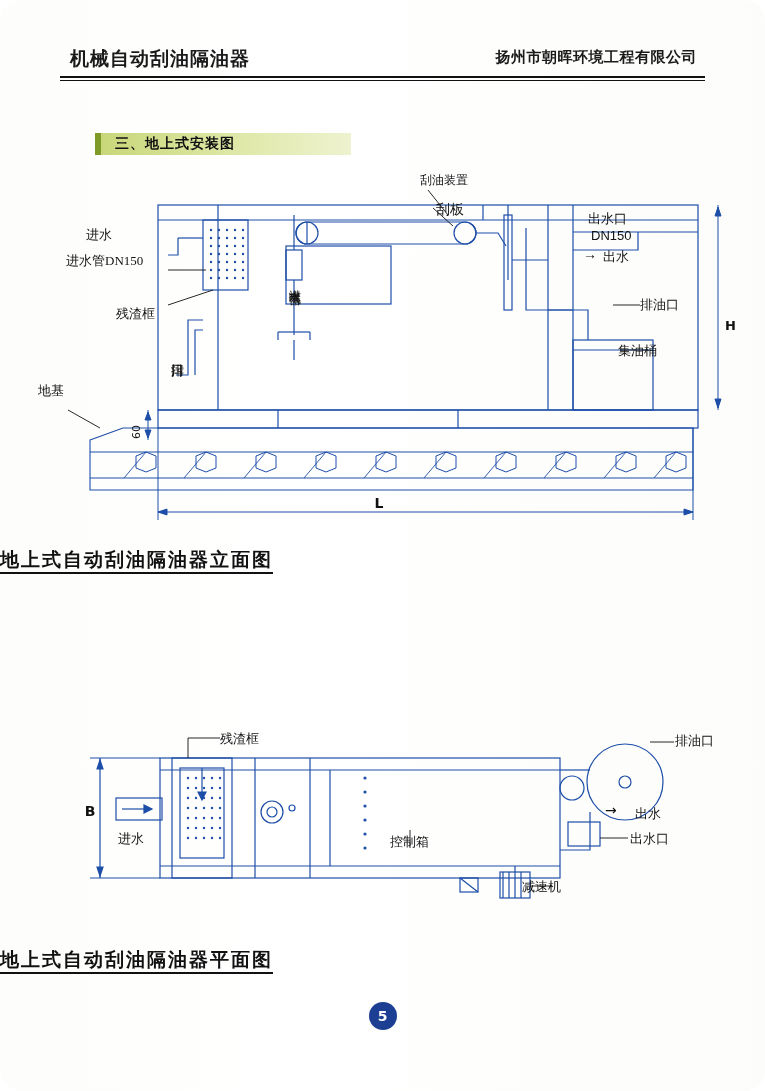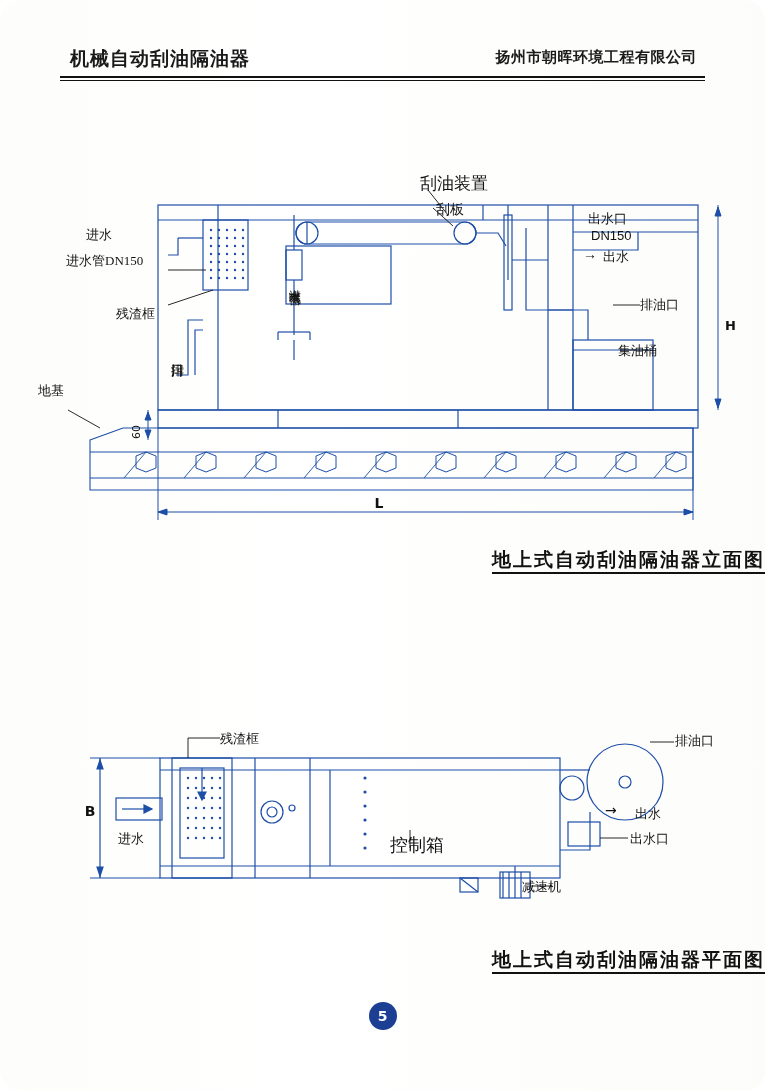--- a/index.html
+++ b/index.html
@@ -51,21 +51,21 @@
   }
   #bar1{left:95px;top:133px;width:250px;}
   #bar2{left:95px;top:674px;width:235px;}
 
   
   .draw{position:absolute;}
   #fig1{left:28px;top:160px;width:710px;height:400px;}
   #fig2{left:60px;top:700px;width:660px;height:230px;}
 
   .cap{
-    position:absolute;width:100%;text-align:right;
+    position:absolute;width:100%;text-align:left;
     font-family:"DejaVu Sans",sans-serif;
     font-weight:bold;font-size:19px;color:#111;
     letter-spacing:2px;
   }
   #cap1{left:0;top:547px;}
   #cap2{left:0;top:947px;}
   .cap u{text-decoration:none;border-bottom:2px solid #111;padding-bottom:2px;}
 
   
   .pageno{
@@ -82,20 +82,23 @@
 
 <div class="page">
 
   <div class="hdr">
     <div class="hdr-title">机械自动刮油隔油器</div>
     <div class="hdr-company">扬州市朝晖环境工程有限公司</div>
     <div class="hdr-rule"></div>
     <div class="hdr-rule two"></div>
   </div>
 
+  <div class="bar" id="bar1">
+    <span>三、地上式安装图</span>
+  </div>
 
   <div class="draw" id="fig1">
     <svg width="710" height="400" viewBox="0 0 710 400">
       <g fill="none" stroke="#1d4ea8" stroke-width="1.2">
 
         <rect x="130" y="45" width="540" height="205"></rect>
 
         <line x1="130" y1="60" x2="670" y2="60"></line>
 
         <line x1="190" y1="45" x2="190" y2="250"></line>
@@ -238,21 +241,21 @@
         <line x1="592" y1="190" x2="618" y2="190"></line>
         <line x1="40" y1="250" x2="72" y2="268"></line>
       </g>
 
       <text x="351" y="348" font-size="14" font-weight="bold" text-anchor="middle">L</text>
       <text x="112" y="272" font-size="11" text-anchor="middle" transform="rotate(-90 112 272)">60</text>
       <text x="697" y="170" font-size="13" font-weight="bold">H</text>
     </svg>
 
     
-    <div style="position:absolute;left:392px;top:12px;font-size:17px;">刮油装置</div>
+    <div style="position:absolute;left:392px;top:12px;font-size:12px;">刮油装置</div>
     <div style="position:absolute;left:408px;top:41px;font-size:14px;">刮板</div>
     <div style="position:absolute;left:560px;top:50px;font-size:13px;">出水口</div>
     <div style="position:absolute;left:563px;top:68px;font-size:13px;">DN150</div>
     <div style="position:absolute;left:575px;top:88px;font-size:13px;">出水</div>
     <div style="position:absolute;left:555px;top:86px;font-size:14px;color:#111;">→</div>
     <div style="position:absolute;left:58px;top:66px;font-size:13px;">进水</div>
     <div style="position:absolute;left:38px;top:92px;font-size:13px;font-family:Liberation Serif, serif;">进水管DN150</div>
     <div style="position:absolute;left:88px;top:145px;font-size:13px;">残渣框</div>
     <div style="position:absolute;left:258px;top:120px;font-size:12px;writing-mode:vertical-rl;letter-spacing:1px;">潜水曝气器</div>
     <div style="position:absolute;left:140px;top:193px;font-size:13px;writing-mode:vertical-rl;letter-spacing:1px;">排污口</div>
@@ -372,21 +375,21 @@
       <text x="30" y="116" font-size="14" font-weight="bold" text-anchor="middle">B</text>
       <text x="545" y="115" font-size="14" fill="#111">→</text>
     </svg>
 
     
     <div style="position:absolute;left:160px;top:30px;font-size:13px;">残渣框</div>
     <div style="position:absolute;left:615px;top:32px;font-size:13px;">排油口</div>
     <div style="position:absolute;left:58px;top:130px;font-size:13px;">进水</div>
     <div style="position:absolute;left:575px;top:105px;font-size:13px;">出水</div>
     <div style="position:absolute;left:570px;top:130px;font-size:13px;">出水口</div>
-    <div style="position:absolute;left:330px;top:133px;font-size:18px;">控制箱</div>
+    <div style="position:absolute;left:330px;top:133px;font-size:13px;">控制箱</div>
     <div style="position:absolute;left:462px;top:178px;font-size:13px;">减速机</div>
   </div>
 
   <div class="cap" id="cap2">
     <u>地上式自动刮油隔油器平面图</u>
   </div>
 
   <div class="pageno">5</div>
 
 </div>

